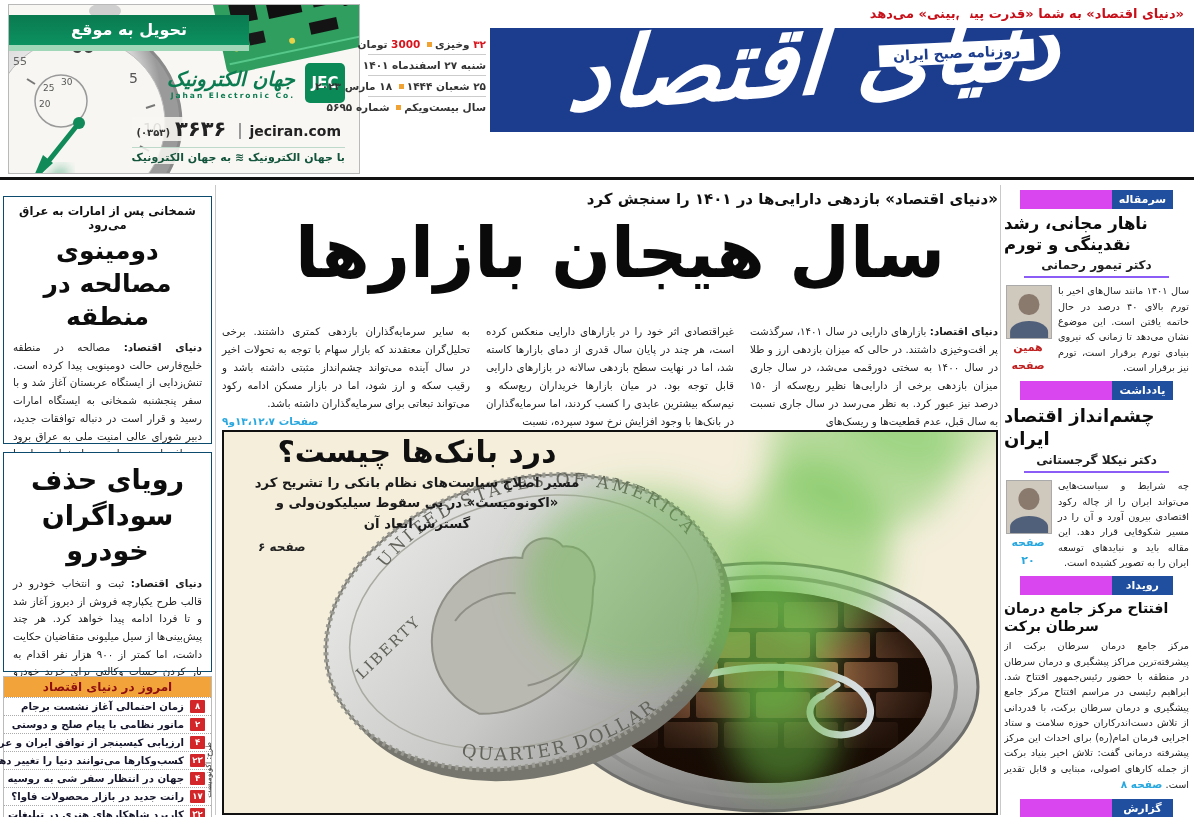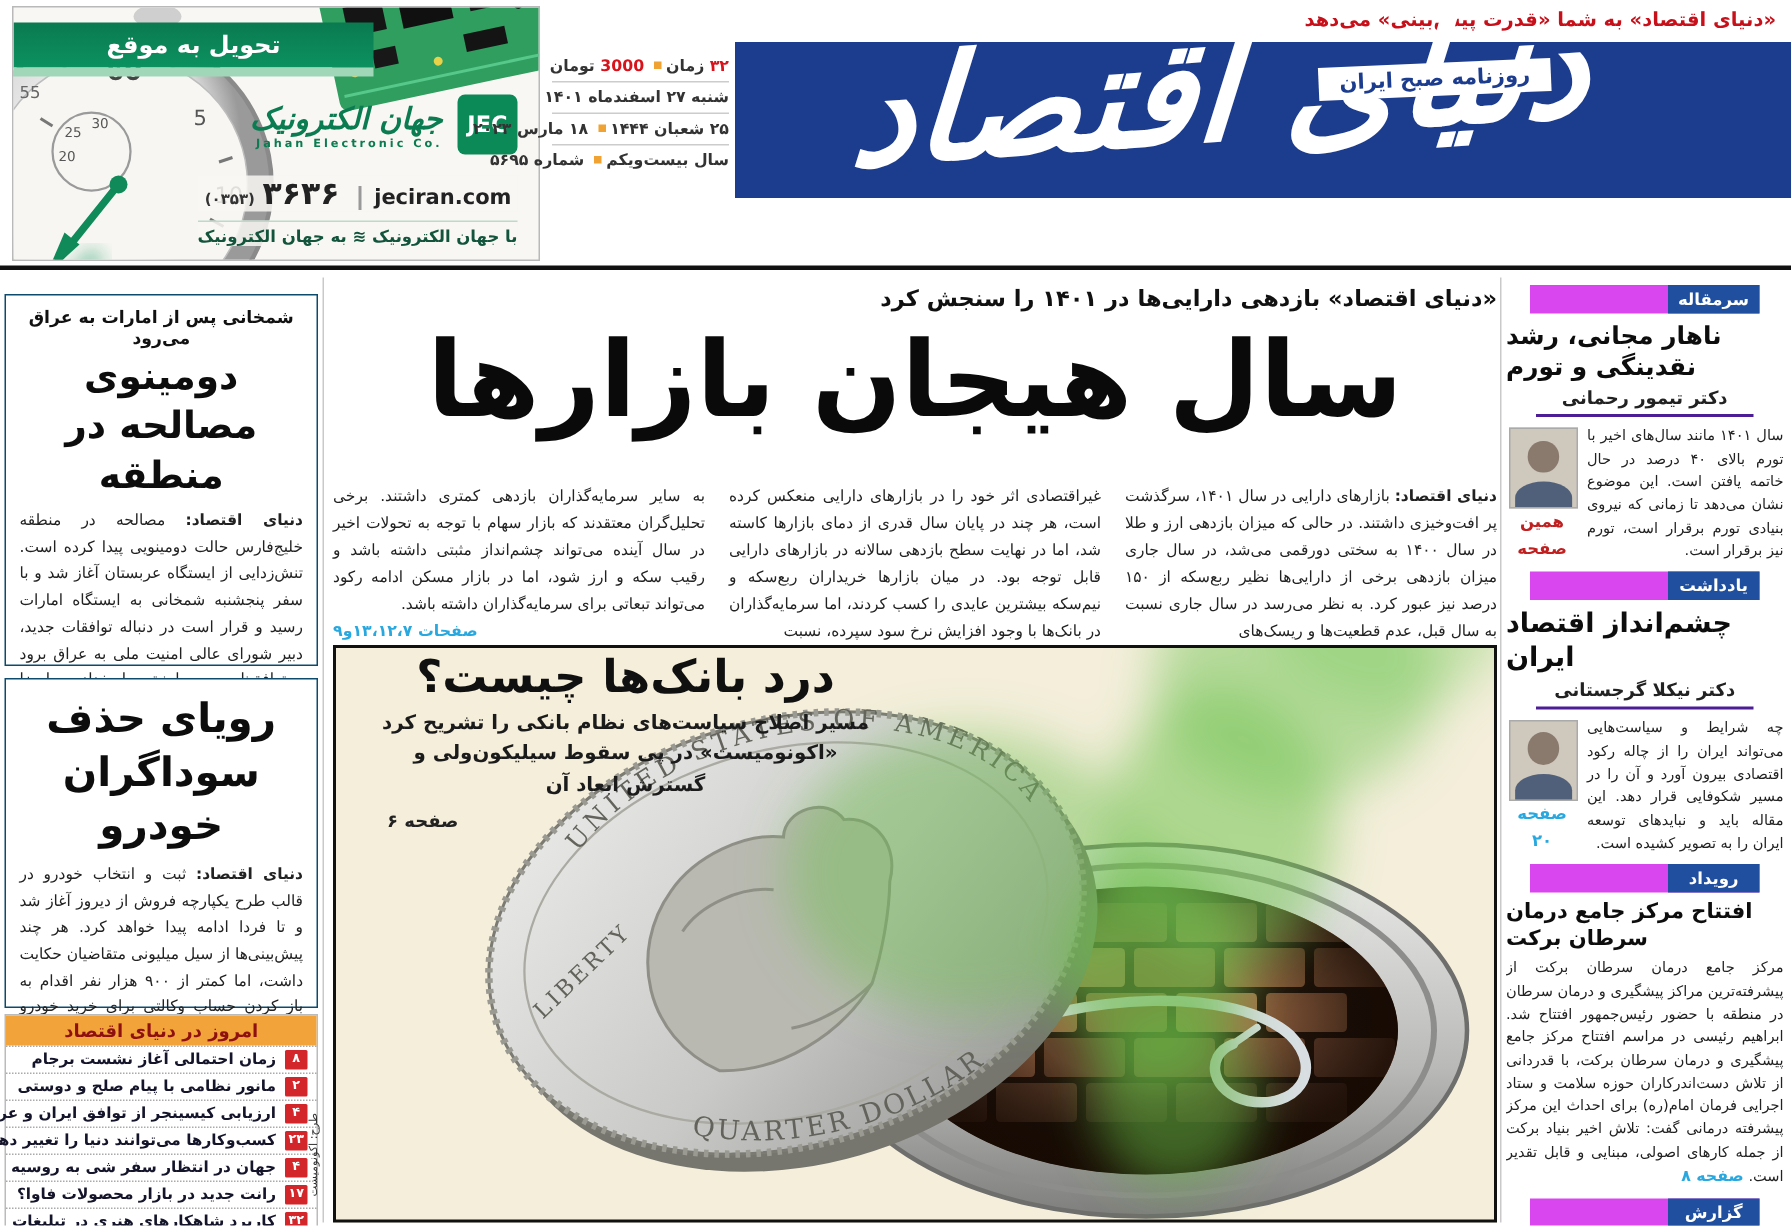--- a/index.html
+++ b/index.html
@@ -54,42 +54,42 @@
   #today { left:3px; top:676px; width:209px; border:1px solid #bbb; background:#fff; }
   #today-head { background:#f2a33a; color:#8f1010; font-weight:bold; font-size:12px; text-align:center; padding:3px 0; }
   .titem { display:flex; align-items:center; padding:2px 6px; border-top:1px dotted #aaa; direction:rtl; }
   .titem:first-of-type { border-top:none; }
   .tbadge { background:#d3262a; color:#fff; font-size:8.5px; font-weight:bold; min-width:15px; height:13px;
       text-align:center; line-height:13px; margin-left:6px; border-radius:1px; }
   .tlabel { font-size:10.2px; font-weight:bold; color:#14142a; white-space:nowrap; }
 
   
   #lead-kicker { top:190px; left:222px; width:776px; text-align:right; font-size:15px; font-weight:bold; color:#111; }
-  #headline { top:204px; left:222px; width:776px; text-align:center; font-size:70px; font-weight:bold; color:#0a0a0a; line-height:1.4; }
+  #headline { top:204px; left:232px; width:776px; text-align:center; font-size:70px; font-weight:bold; color:#0a0a0a; line-height:1.4; }
   #lead { top:322px; left:222px; width:776px; display:flex; gap:16px; direction:rtl; }
   .lead-col { flex:1; font-size:10.3px; color:#222; text-align:justify; line-height:1.75; direction:rtl; }
 
   #feature { top:430px; left:222px; width:776px; height:385px; border:2px solid #111; background:#f4eedb; overflow:hidden; }
   #feature svg { position:absolute; inset:0; }
   #fc-text { position:absolute; top:2px; left:28px; width:330px; text-align:center; z-index:2; }
   #fc-title { font-size:30px; font-weight:bold; color:#101010; margin-bottom:4px; }
   .fc-sub { font-size:13.2px; font-weight:bold; color:#1b1b1b; line-height:1.55; }
   #fc-page { font-size:12px; font-weight:bold; color:#222; text-align:left; padding:6px 0 0 6px; }
   #credit { left:204px; top:742px; font-size:7.5px; color:#333; writing-mode:vertical-rl; transform:rotate(180deg); }
 
   
   #sidebar { top:188px; left:1004px; width:185px; }
   .sbar { height:19px; background:#d946ef; margin:6px 16px 5px; direction:rtl; }
   .sbar-label { float:right; width:40%; height:19px; background:#1f4f9e; color:#fff; font-size:11px; font-weight:bold;
       text-align:center; line-height:19px; }
   .stitle { font-size:16.5px; font-weight:bold; text-align:left; color:#0d0d0d; line-height:1.25; }
   .stitle.big { font-size:18px; }
   .stitle.small { font-size:14px; }
   .sauthor { font-size:12px; font-weight:bold; text-align:center; color:#222; padding:3px 0 4px;
-      border-bottom:2px solid #4c1d95; width:78%; margin:0 auto 5px; }
+      border-bottom:2px solid #8b5cf6; width:78%; margin:0 auto 5px; }
   .sbody { font-size:9.7px; color:#222; text-align:justify; line-height:1.58; direction:rtl; overflow:hidden; }
   .photo-wrap { float:left; width:48px; margin:2px 6px 0 0; text-align:center; }
   .avatar { position:relative; width:46px; height:54px; background:#cfc8bd; border:1px solid #aaa; overflow:hidden; }
   .avatar:before { content:""; position:absolute; top:14%; left:50%; transform:translateX(-50%); width:48%; height:42%;
       border-radius:50%; background:#8a7a6d; }
   .avatar:after { content:""; position:absolute; bottom:-8%; left:50%; transform:translateX(-50%); width:86%; height:42%;
       border-radius:50% 50% 0 0; background:#51607a; }
   .pcap { font-size:11px; font-weight:bold; margin-top:0; }
   .pcap.red { color:#c02020; } .pcap.cyan { color:#29a8df; }
 </style>
@@ -166,21 +166,21 @@
   </div>
 
   <div id="slogan" class="abs rtl">«دنیای اقتصاد» به شما «قدرت پیش‌بینی» می‌دهد</div>
   <div id="band" class="abs">
     <div id="tagline-box">روزنامه صبح ایران</div>
     <div id="masthead-title">دنیای اقتصاد</div>
   </div>
   <div id="info" class="abs rtl">
     <div class="info-row">
       <span class="rednum">۳۲</span>
-      <span>زمان</span><span class="sq"></span>
+      <span>وخیزی</span><span class="sq"></span>
       <span class="rednum">3000</span>
       <span>تومان</span>
     </div>
     <div class="info-row">شنبه ۲۷ اسفندماه ۱۴۰۱</div>
     <div class="info-row">
       <span>۲۵ شعبان ۱۴۴۴</span><span class="sq"></span>
       <span>۱۸ مارس ۲۰۲۳</span>
     </div>
     <div class="info-row">
       <span>سال بیست‌ویکم</span><span class="sq"></span>

